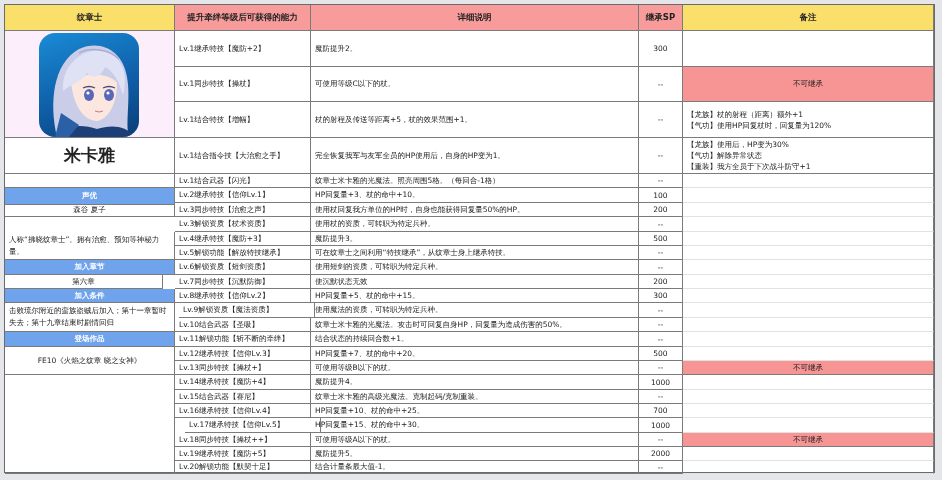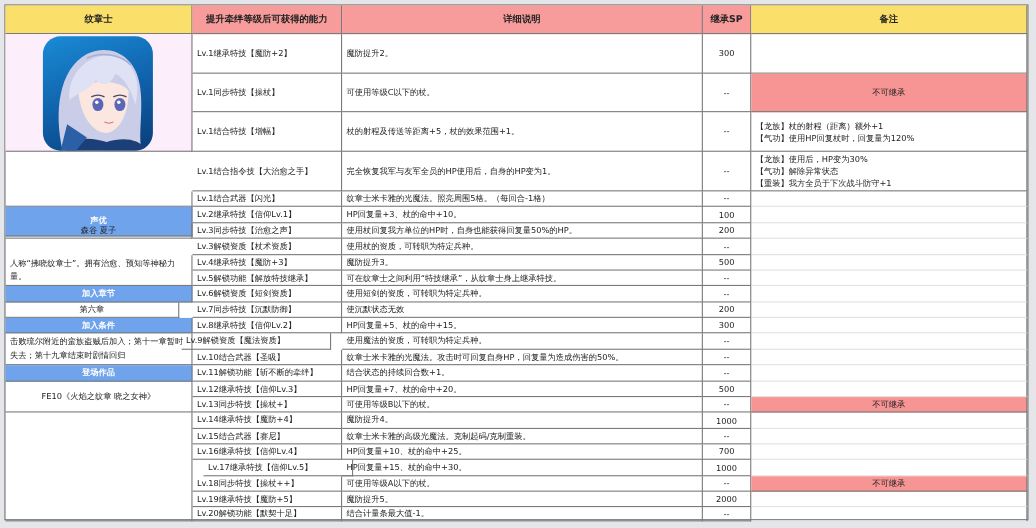--- a/index.html
+++ b/index.html
@@ -69,22 +69,23 @@
       <circle cx="69" cy="60" r="1.6" fill="#fff"></circle>
       <path d="M44 55 Q50 52 56 55" stroke="#4a4a6a" stroke-width="1.3" fill="none"></path>
       <path d="M64 55 Q70 52 76 55" stroke="#4a4a6a" stroke-width="1.3" fill="none"></path>
       <path d="M56 78 Q60 80 64 78" stroke="#c77" stroke-width="1" fill="none"></path>
 
       <path d="M20 104 C28 90 44 92 58 96 C72 92 86 92 96 104 Z" fill="#1c3f78"></path>
       <path d="M22 80 L40 92 L30 104 L16 104 Z" fill="#2b5fa6"></path>
     </svg>
   </div>
 
+  <div class="cell name-big" style="left:0;top:133px;width:170px;height:36px;">米卡雅</div>
   <div class="cell" style="left:0;top:169px;width:170px;height:14px;"></div>
-  <div class="cell blue-bar" style="left:0;top:183px;width:170px;height:27px;">声优</div>
+  <div class="cell blue-bar" style="left:0;top:183px;width:170px;height:17px;">声优</div>
   <div class="cell center" style="left:0;top:198px;width:170px;height:14px;">森谷 夏子</div>
   <div class="cell wrap" style="left:0;top:227px;width:170px;height:28px;">人称“拂晓纹章士”。拥有治愈、预知等神秘力量。</div>
   <div class="cell blue-bar" style="left:0;top:255px;width:170px;height:15px;">加入章节</div>
   <div class="cell center" style="left:0;top:270px;width:158px;height:14px;">第六章</div>
   <div class="cell blue-bar" style="left:0;top:284px;width:170px;height:14px;">加入条件</div>
   <div class="cell wrap" style="left:0;top:298px;width:170px;height:29px;">击败琉尔附近的蛮族盗贼后加入；第十一章暂时失去；第十九章结束时剧情回归</div>
   <div class="cell blue-bar" style="left:0;top:327px;width:170px;height:15px;">登场作品</div>
   <div class="cell center" style="left:0;top:342px;width:170px;height:28px;">FE10《火焰之纹章 晓之女神》</div>
   <div class="cell" style="left:0;top:370px;width:170px;height:99px;"></div>
 
@@ -141,21 +142,21 @@
       <div class="cell center" style="left: 634px; top: 255px; width: 44px; height: 15px;">--</div>
       <div class="cell notes" style="left: 678px; top: 255px; width: 251px; height: 15px; border-bottom: 1px solid rgb(226, 226, 226);"></div>
       <div class="cell " style="left: 170px; top: 270px; width: 136px; height: 14px;">Lv.7同步特技【沉默防御】</div>
       <div class="cell " style="left: 306px; top: 270px; width: 328px; height: 14px;">使沉默状态无效</div>
       <div class="cell center" style="left: 634px; top: 270px; width: 44px; height: 14px;">200</div>
       <div class="cell notes" style="left: 678px; top: 270px; width: 251px; height: 14px; border-bottom: 1px solid rgb(226, 226, 226);"></div>
       <div class="cell " style="left: 170px; top: 284px; width: 136px; height: 14px;">Lv.8继承特技【信仰Lv.2】</div>
       <div class="cell " style="left: 306px; top: 284px; width: 328px; height: 14px;">HP回复量+5、杖的命中+15。</div>
       <div class="cell center" style="left: 634px; top: 284px; width: 44px; height: 14px;">300</div>
       <div class="cell notes" style="left: 678px; top: 284px; width: 251px; height: 14px; border-bottom: 1px solid rgb(226, 226, 226);"></div>
-      <div class="cell " style="left: 160px; top: 298px; width: 136px; height: 15px;">Lv.9解锁资质【魔法资质】</div>
+      <div class="cell " style="left: 174px; top: 298px; width: 136px; height: 15px;">Lv.9解锁资质【魔法资质】</div>
       <div class="cell " style="left: 306px; top: 298px; width: 328px; height: 15px;">使用魔法的资质，可转职为特定兵种。</div>
       <div class="cell center" style="left: 634px; top: 298px; width: 44px; height: 15px;">--</div>
       <div class="cell notes" style="left: 678px; top: 298px; width: 251px; height: 15px; border-bottom: 1px solid rgb(226, 226, 226);"></div>
       <div class="cell " style="left: 170px; top: 313px; width: 136px; height: 14px;">Lv.10结合武器【圣吸】</div>
       <div class="cell " style="left: 306px; top: 313px; width: 328px; height: 14px;">纹章士米卡雅的光魔法。攻击时可回复自身HP，回复量为造成伤害的50%。</div>
       <div class="cell center" style="left: 634px; top: 313px; width: 44px; height: 14px;">--</div>
       <div class="cell notes" style="left: 678px; top: 313px; width: 251px; height: 14px; border-bottom: 1px solid rgb(226, 226, 226);"></div>
       <div class="cell " style="left: 170px; top: 327px; width: 136px; height: 15px;">Lv.11解锁功能【斩不断的牵绊】</div>
       <div class="cell " style="left: 306px; top: 327px; width: 328px; height: 15px;">结合状态的持续回合数+1。</div>
       <div class="cell center" style="left: 634px; top: 327px; width: 44px; height: 15px;">--</div>

